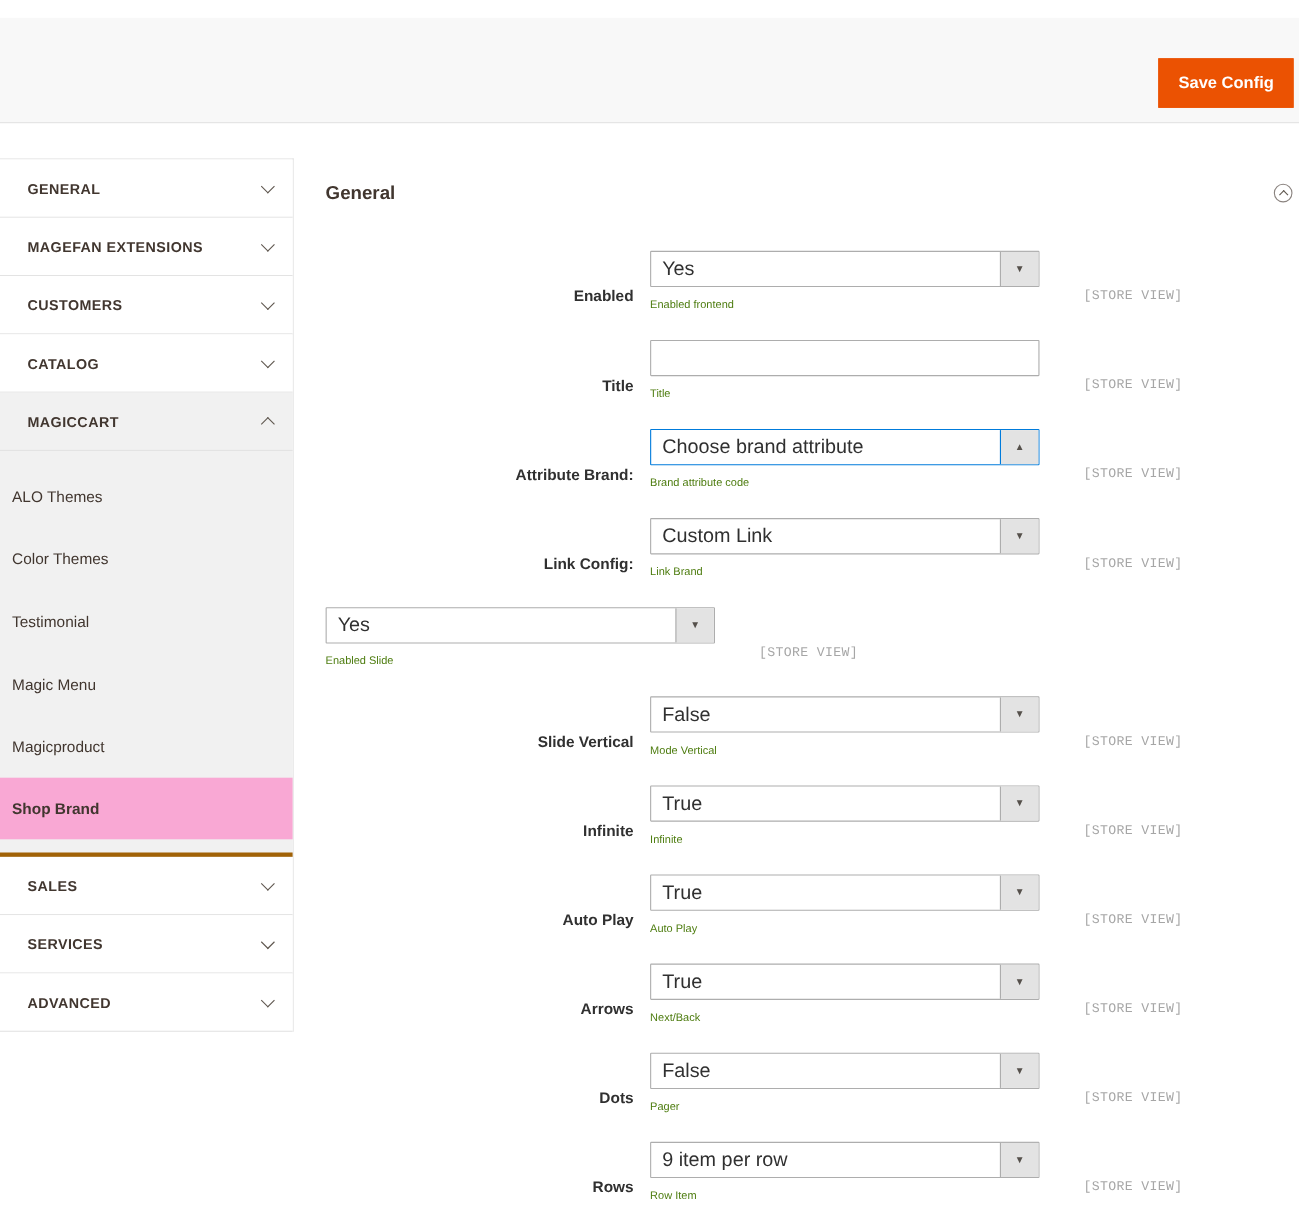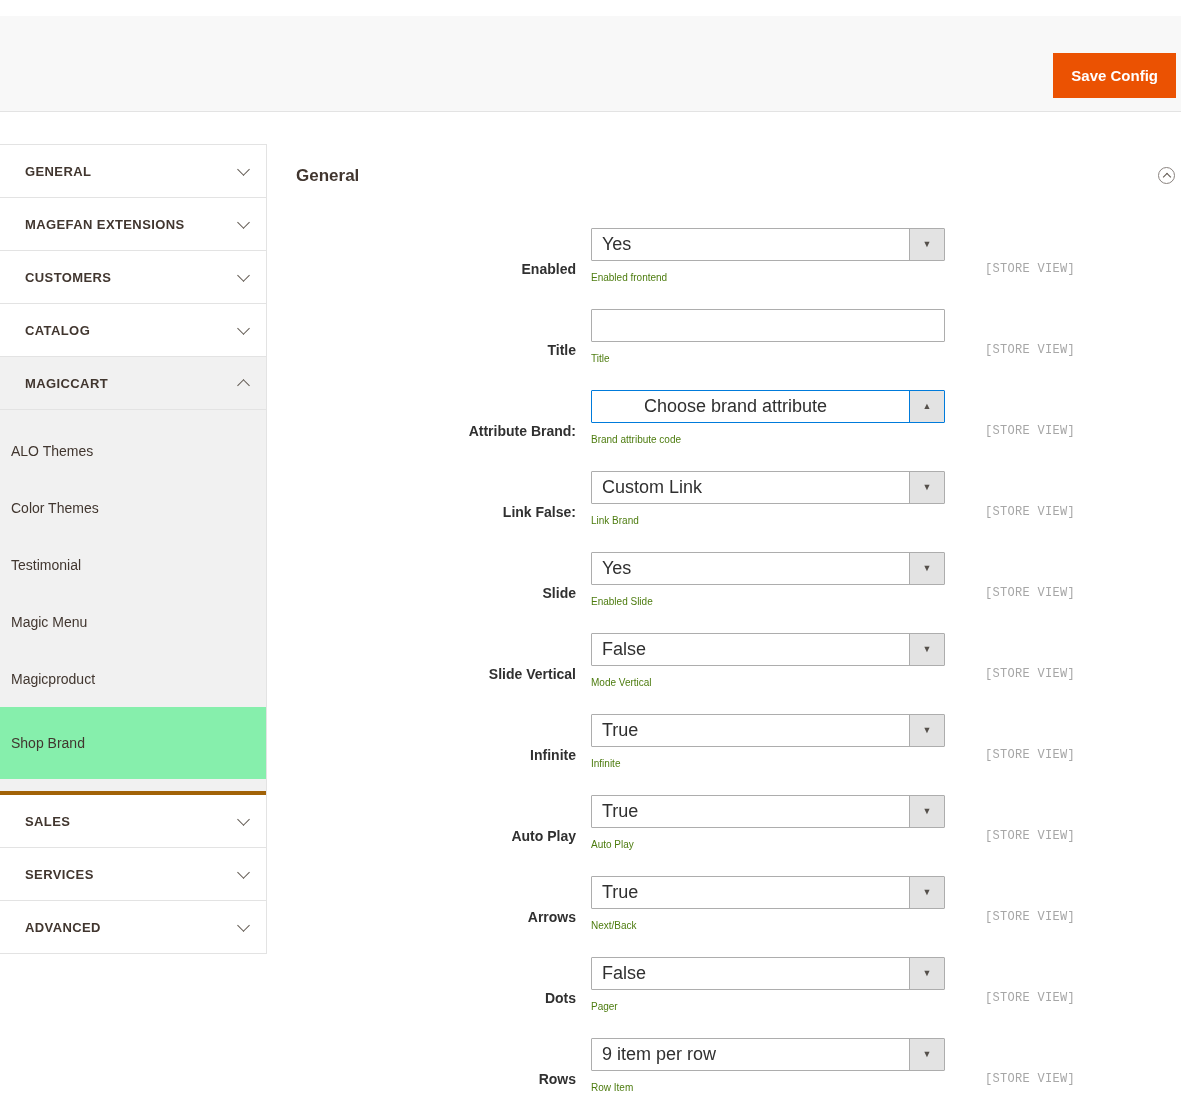--- a/index.html
+++ b/index.html
@@ -35,21 +35,21 @@
     width:9px; height:9px; box-sizing:border-box;
     border-right:1.5px solid #5f574f; border-bottom:1.5px solid #5f574f; flex:none;
   }
   .chev.down { transform:rotate(45deg); margin-top:-4px; }
   .chev.up   { transform:rotate(225deg); margin-top:4px; }
   .submenu { background:#f1f1f1; padding:12px 0; border-bottom:4px solid #a16207; }
   .submenu-item {
     height:57px; display:flex; align-items:center; padding:0 18px 0 11px;
     font-size:14px; color:#41362f; cursor:pointer; box-sizing:border-box;
   }
-  .submenu-item.active { background:#86efac; font-weight:normal; height:72px; }
+  .submenu-item.active { background:#f9a8d4; font-weight:bold; height:56px; }
   
   .main { position:absolute; left:296px; top:128px; width:885px; }
   .section-header { position:relative; height:84px; }
   .section-title { position:absolute; left:0; top:22px; font-size:17px; font-weight:bold; color:#41362f; }
   .collapse-btn {
     position:absolute; right:6px; top:23px; width:17px; height:17px;
     border:1px solid #8a837f; border-radius:50%; background:#fff; cursor:pointer;
     display:flex; align-items:center; justify-content:center; padding:0;
   }
   .collapse-btn .chev { width:6px; height:6px; border-width:1.5px; }
@@ -58,21 +58,21 @@
   .form-row { display:flex; align-items:flex-end; margin-bottom:23px; }
   .row-label {
     width:280px; margin-right:15px; text-align:right;
     font-size:14px; font-weight:bold; color:#303030; line-height:33px;
   }
   .row-main { width:354px; flex:none; }
   .control {
     height:33px; box-sizing:border-box; border:1px solid #adadad; border-radius:1px;
     background:#fff; display:flex; cursor:pointer;
   }
-  .control.focused { border-color:#007bdb;padding-left:42px; }
+  .control.focused { border-color:#007bdb; }
   .control .value {
     flex:1; font-size:18px; color:#303030; line-height:31px; padding-left:10px;
     white-space:nowrap; overflow:hidden;
   }
   .control .arrow {
     width:34px; flex:none; border-left:1px solid #adadad; background:#e3e3e3;
     display:flex; align-items:center; justify-content:center;
   }
   .control.focused .arrow { border-left-color:#007bdb; }
   .arrow .tri { font-size:9px; color:#55504b; line-height:1; }
@@ -189,34 +189,33 @@
               <span class="value">Choose brand attribute</span>
               <span class="arrow">
                 <span class="tri">▲</span>
               </span>
             </div>
             <div class="row-note">Brand attribute code</div>
           </div>
           <div class="row-scope">[STORE VIEW]</div>
         </div>
         <div class="form-row">
-          <div class="row-label">Link False:</div>
+          <div class="row-label">Link Config:</div>
           <div class="row-main">
             <div class="control">
               <span class="value">Custom Link</span>
               <span class="arrow">
                 <span class="tri">▼</span>
               </span>
             </div>
             <div class="row-note">Link Brand</div>
           </div>
           <div class="row-scope">[STORE VIEW]</div>
         </div>
         <div class="form-row">
-          <div class="row-label">Slide</div>
           <div class="row-main">
             <div class="control">
               <span class="value">Yes</span>
               <span class="arrow">
                 <span class="tri">▼</span>
               </span>
             </div>
             <div class="row-note">Enabled Slide</div>
           </div>
           <div class="row-scope">[STORE VIEW]</div>

